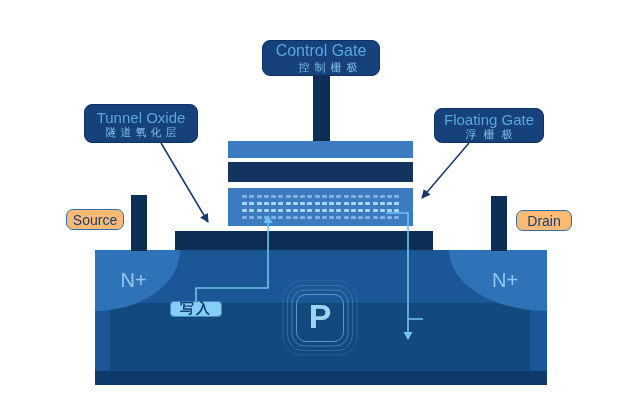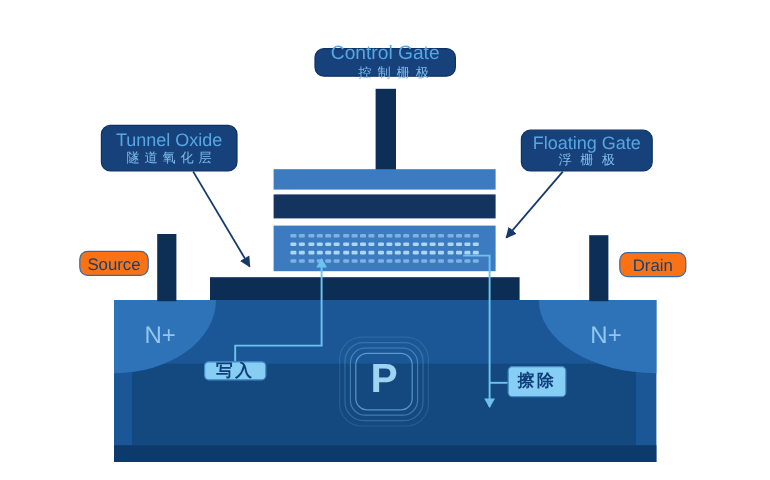--- a/index.html
+++ b/index.html
@@ -13,21 +13,21 @@
     position:absolute;background:var(--label-bg);border:1px solid var(--label-border);
     border-radius:8px;display:flex;flex-direction:column;align-items:center;justify-content:center;
     line-height:1.15;box-sizing:border-box;z-index:6;
   }
   .callout .en{color:var(--label-text-en);font-size:15px;white-space:nowrap;}
   .callout.big .en{font-size:16px;}
   .callout .cn{color:var(--label-text-cn);font-size:11px;letter-spacing:5px;margin-left:19px;white-space:nowrap;}
 
   
   .pill{
-    position:absolute;background:#f97316;border:1.5px solid var(--pill-border);border-radius:7px;
+    position:absolute;background:#fdba74;border:1.5px solid var(--pill-border);border-radius:7px;
     display:flex;align-items:center;justify-content:center;color:var(--pill-text);
     font-size:14px;box-sizing:border-box;z-index:6;
   }
 
   
   .electrode{position:absolute;background:var(--electrode);z-index:3;}
 
   
   .layer{position:absolute;z-index:3;}
   .layer.blue{background:var(--layer-blue);}
@@ -94,21 +94,21 @@
         <path class="mk-dark" d="M0,0.5 L9,5 L0,9.5 Z"></path>
       </marker>
     </defs>
     <path class="conn" d="M196 301 L196 288 L268 288 L268 216" marker-end="url(#ah-light)"></path>
     <path class="conn" d="M386 213 L408 213 L408 339" marker-end="url(#ah-light)"></path>
     <path class="conn" d="M408 319 L423 319"></path>
     <path class="ann" d="M161 143 L208 222" marker-end="url(#ah-dark)"></path>
     <path class="ann" d="M469 143 L422 198" marker-end="url(#ah-dark)"></path>
   </svg>
 
-  <div class="callout big" style="left:262px;top:40px;width:118px;height:24px">
+  <div class="callout big" style="left:262px;top:40px;width:118px;height:36px">
     <div class="en">Control Gate</div>
     <div class="cn">控制栅极</div>
   </div>
 
   <div class="callout" style="left:84px;top:104px;width:114px;height:39px">
     <div class="en">Tunnel Oxide</div>
     <div class="cn" style="letter-spacing:4px;margin-left:4px">隧道氧化层</div>
   </div>
 
   <div class="callout" style="left:434px;top:108px;width:110px;height:35px">
@@ -249,15 +249,14 @@
     <div class="p-icon">
       <div class="ring r4"></div>
       <div class="ring r3"></div>
       <div class="ring r2"></div>
       <div class="ring r1"></div>
       <div class="p-letter">P</div>
     </div>
   </div>
 
   <div class="tag" style="left:170px;top:301px;width:52px;height:16px">写入</div>
-  <div class="tag" style="left:423px;top:305px;width:49px;height:26px">擦除</div>
 
 </div>
 
 </body></html>

